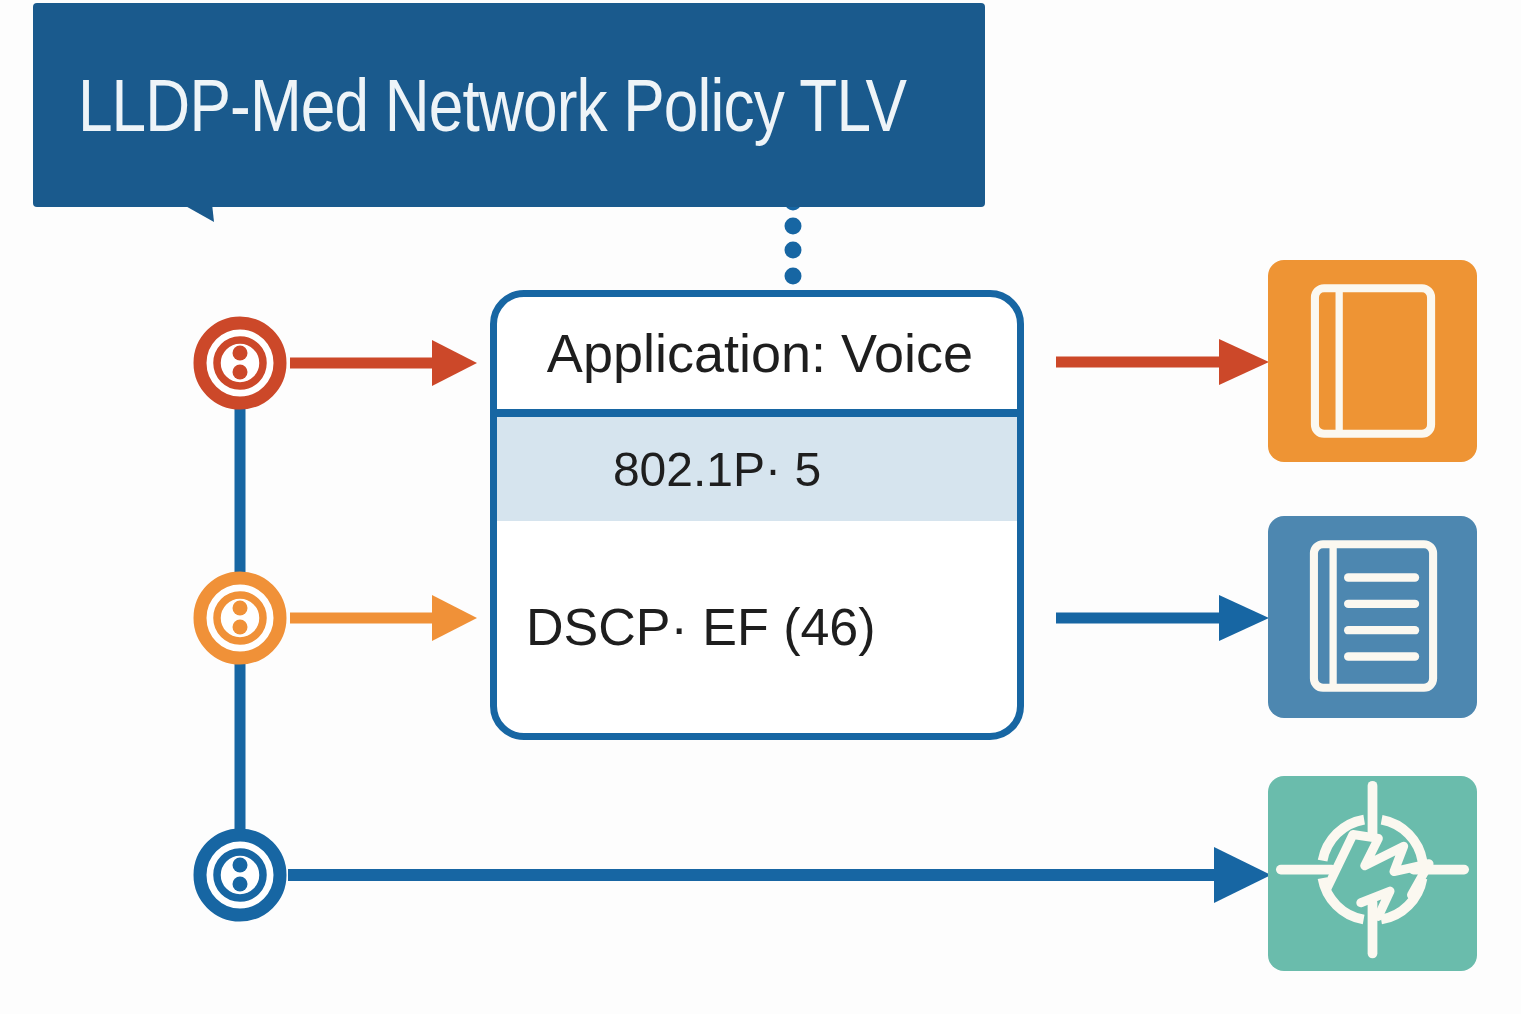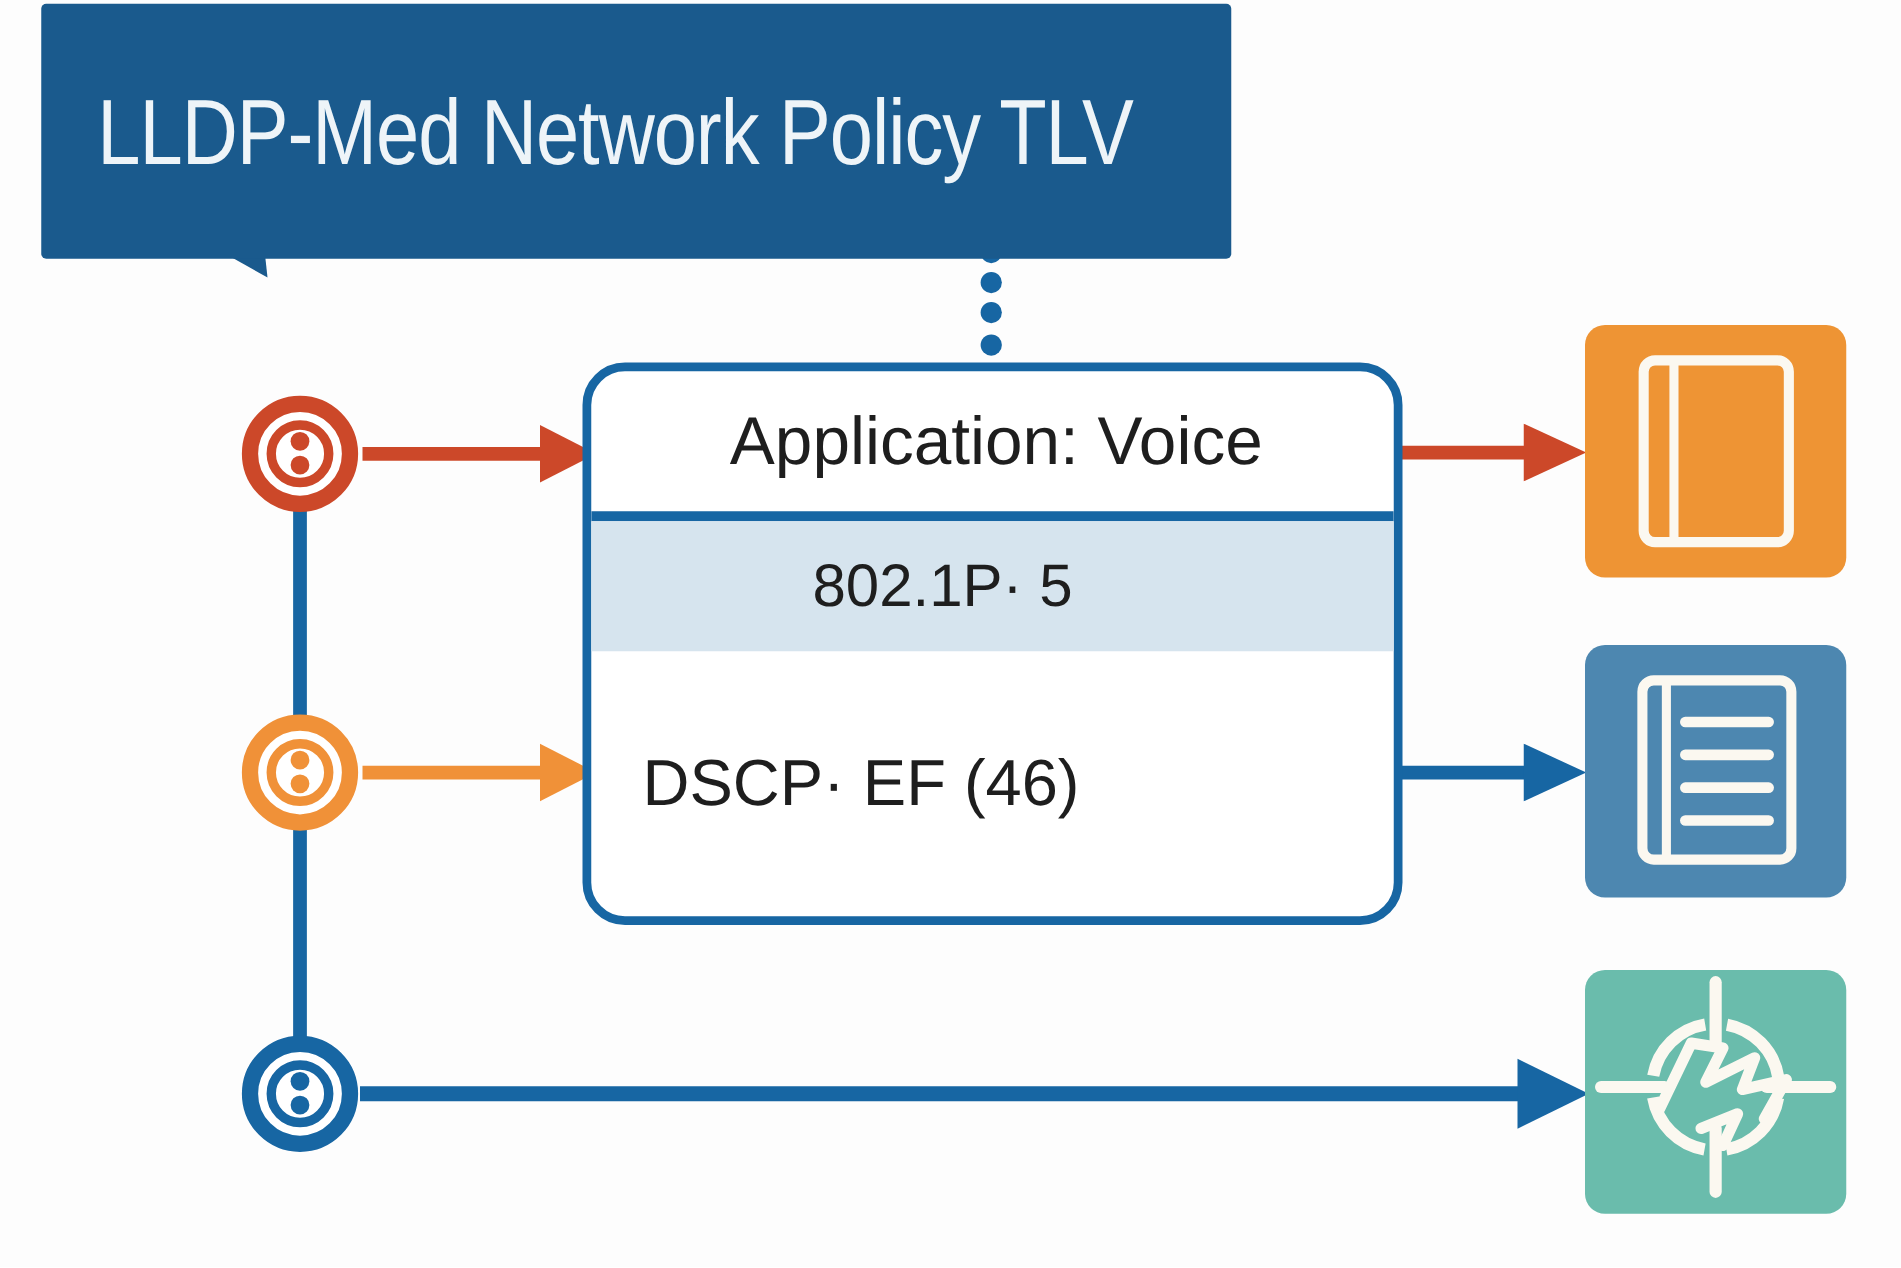--- a/index.html
+++ b/index.html
@@ -33,34 +33,34 @@
   .port .ring-outer{fill:#fff;stroke-width:13;}
   .port .ring-inner{fill:none;stroke-width:7.5;}
   .port.red .ring-outer,.port.red .ring-inner{stroke:var(--accent-red,#cc4829);}
   .port.red .dot{fill:var(--accent-red,#cc4829);}
   .port.orange .ring-outer,.port.orange .ring-inner{stroke:var(--accent-orange,#f09138);}
   .port.orange .dot{fill:var(--accent-orange,#f09138);}
   .port.blue .ring-outer,.port.blue .ring-inner{stroke:var(--line-blue,#1766a3);}
   .port.blue .dot{fill:var(--line-blue,#1766a3);}
   
   .tlv-box{
-    position:absolute;left:466px;top:290px;width:656px;height:450px;
+    position:absolute;left:490px;top:290px;width:534px;height:450px;
     box-sizing:border-box;border:7px solid var(--line-blue,#1766a3);
     border-radius:34px;background:#fff;display:flex;flex-direction:column;
     color:var(--ink,#1e1e1e);overflow:hidden;
   }
   .tlv-row{display:flex;align-items:center;justify-content:center;white-space:nowrap;}
   .row-application{height:112px;border-bottom:8px solid var(--line-blue,#1766a3);
     font-size:54px;transform:none;}
   .row-application .rt{transform:translateX(3px);}
   .row-vlan{height:98px;font-size:56px;font-weight:700;}
   .row-vlan .rt{transform:translateX(-16px);}
   .row-8021p{height:104px;font-size:48px;background:var(--band-blue,#d6e4ee);}
   .row-8021p .rt{transform:translateX(-40px);}
-  .row-dscp{flex:1;font-size:52px;justify-content:flex-start;padding-left:41px;}
+  .row-dscp{flex:1;font-size:52px;justify-content:flex-start;padding-left:29px;}
   
   .tile{position:absolute;left:1268px;width:209px;border-radius:16px;}
   .tile svg{display:block;width:100%;height:100%;}
   .tile-book{top:260px;height:202px;background:var(--tile-orange,#ee9434);}
   .tile-document{top:516px;height:202px;background:var(--tile-blue,#4d87b0);}
   .tile-target{top:776px;height:195px;background:var(--tile-teal,#6abcac);}
   .glyph{stroke:var(--glyph-cream,#fbf8f0);fill:none;}
 </style>
 </head>
 <body>

